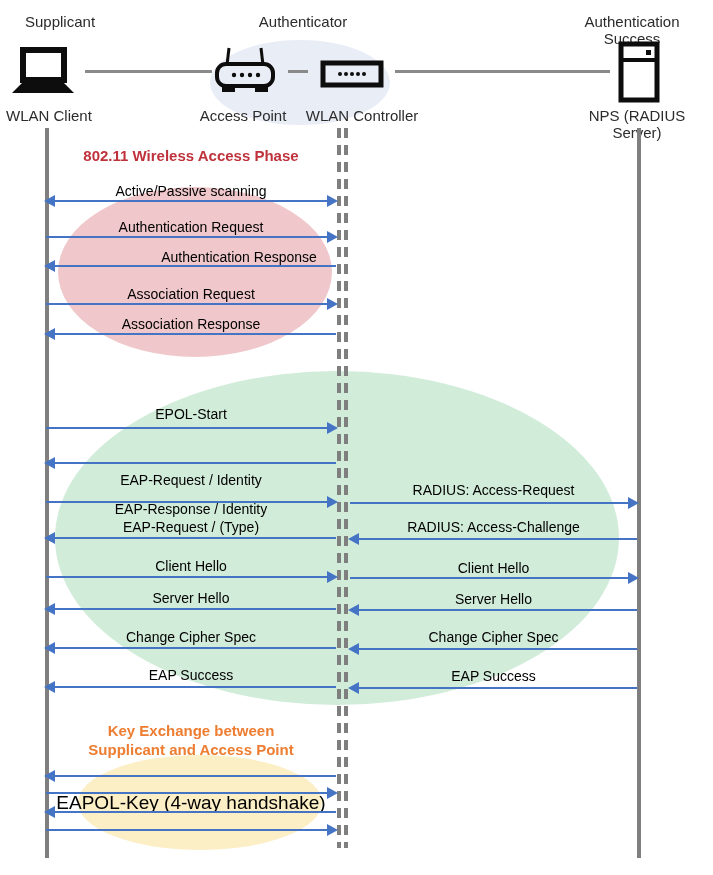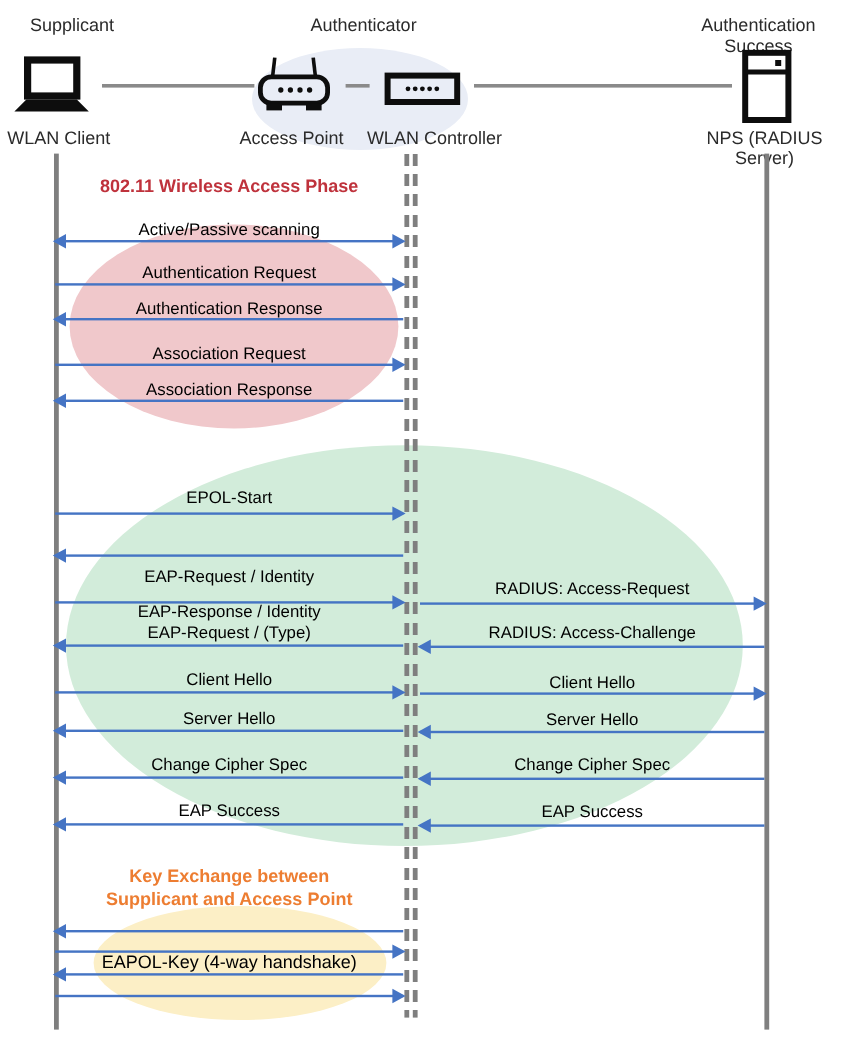--- a/index.html
+++ b/index.html
@@ -105,21 +105,21 @@
   <div class="abs lifeline" style="left:637px;top:128px;height:730px;"></div>
 
   <div class="abs phase-title t-red seg-left" style="top:146px;">802.11 Wireless Access Phase</div>
 
   <div class="abs lane-label seg-left" style="top:182px;">Active/Passive scanning</div>
   <div class="arrow dir-both" style="left:46px;top:200px;width:290px;"></div>
 
   <div class="abs lane-label seg-left" style="top:218px;">Authentication Request</div>
   <div class="arrow dir-right" style="left:46px;top:236px;width:290px;"></div>
 
-  <div class="abs lane-label seg-left" style="top:248px;">Authentication Response</div>
+  <div class="abs lane-label seg-left" style="top:248px;padding-left:48px;">Authentication Response</div>
   <div class="arrow dir-left" style="left:46px;top:265px;width:290px;"></div>
 
   <div class="abs lane-label seg-left" style="top:285px;">Association Request</div>
   <div class="arrow dir-right" style="left:46px;top:303px;width:290px;"></div>
 
   <div class="abs lane-label seg-left" style="top:315px;">Association Response</div>
   <div class="arrow dir-left" style="left:46px;top:333px;width:290px;"></div>
 
 
   <div class="abs lane-label seg-left" style="top:405px;">EPOL-Start</div>
@@ -156,17 +156,17 @@
   <div class="abs lane-label seg-left" style="top:666px;">EAP Success</div>
   <div class="arrow dir-left" style="left:46px;top:686px;width:290px;"></div>
   <div class="abs lane-label seg-right" style="top:667px;">EAP Success</div>
   <div class="arrow dir-left" style="left:350px;top:687px;width:287px;"></div>
 
   <div class="abs phase-title t-orange seg-left" style="top:740px;">Supplicant and Access Point</div>
   <div class="abs phase-title t-orange seg-left" style="top:721px;">Key Exchange between</div>
 
   <div class="arrow dir-left" style="left:46px;top:775px;width:290px;"></div>
   <div class="arrow dir-right" style="left:46px;top:792px;width:290px;"></div>
-  <div class="abs lane-label seg-left" style="top:794px;font-size:15px;">EAPOL-Key (4-way handshake)</div>
+  <div class="abs lane-label seg-left" style="top:794px;font-size:19px;">EAPOL-Key (4-way handshake)</div>
   <div class="arrow dir-left" style="left:46px;top:811px;width:290px;"></div>
   <div class="arrow dir-right" style="left:46px;top:829px;width:290px;"></div>
 
 </div>
 
 </body></html>

